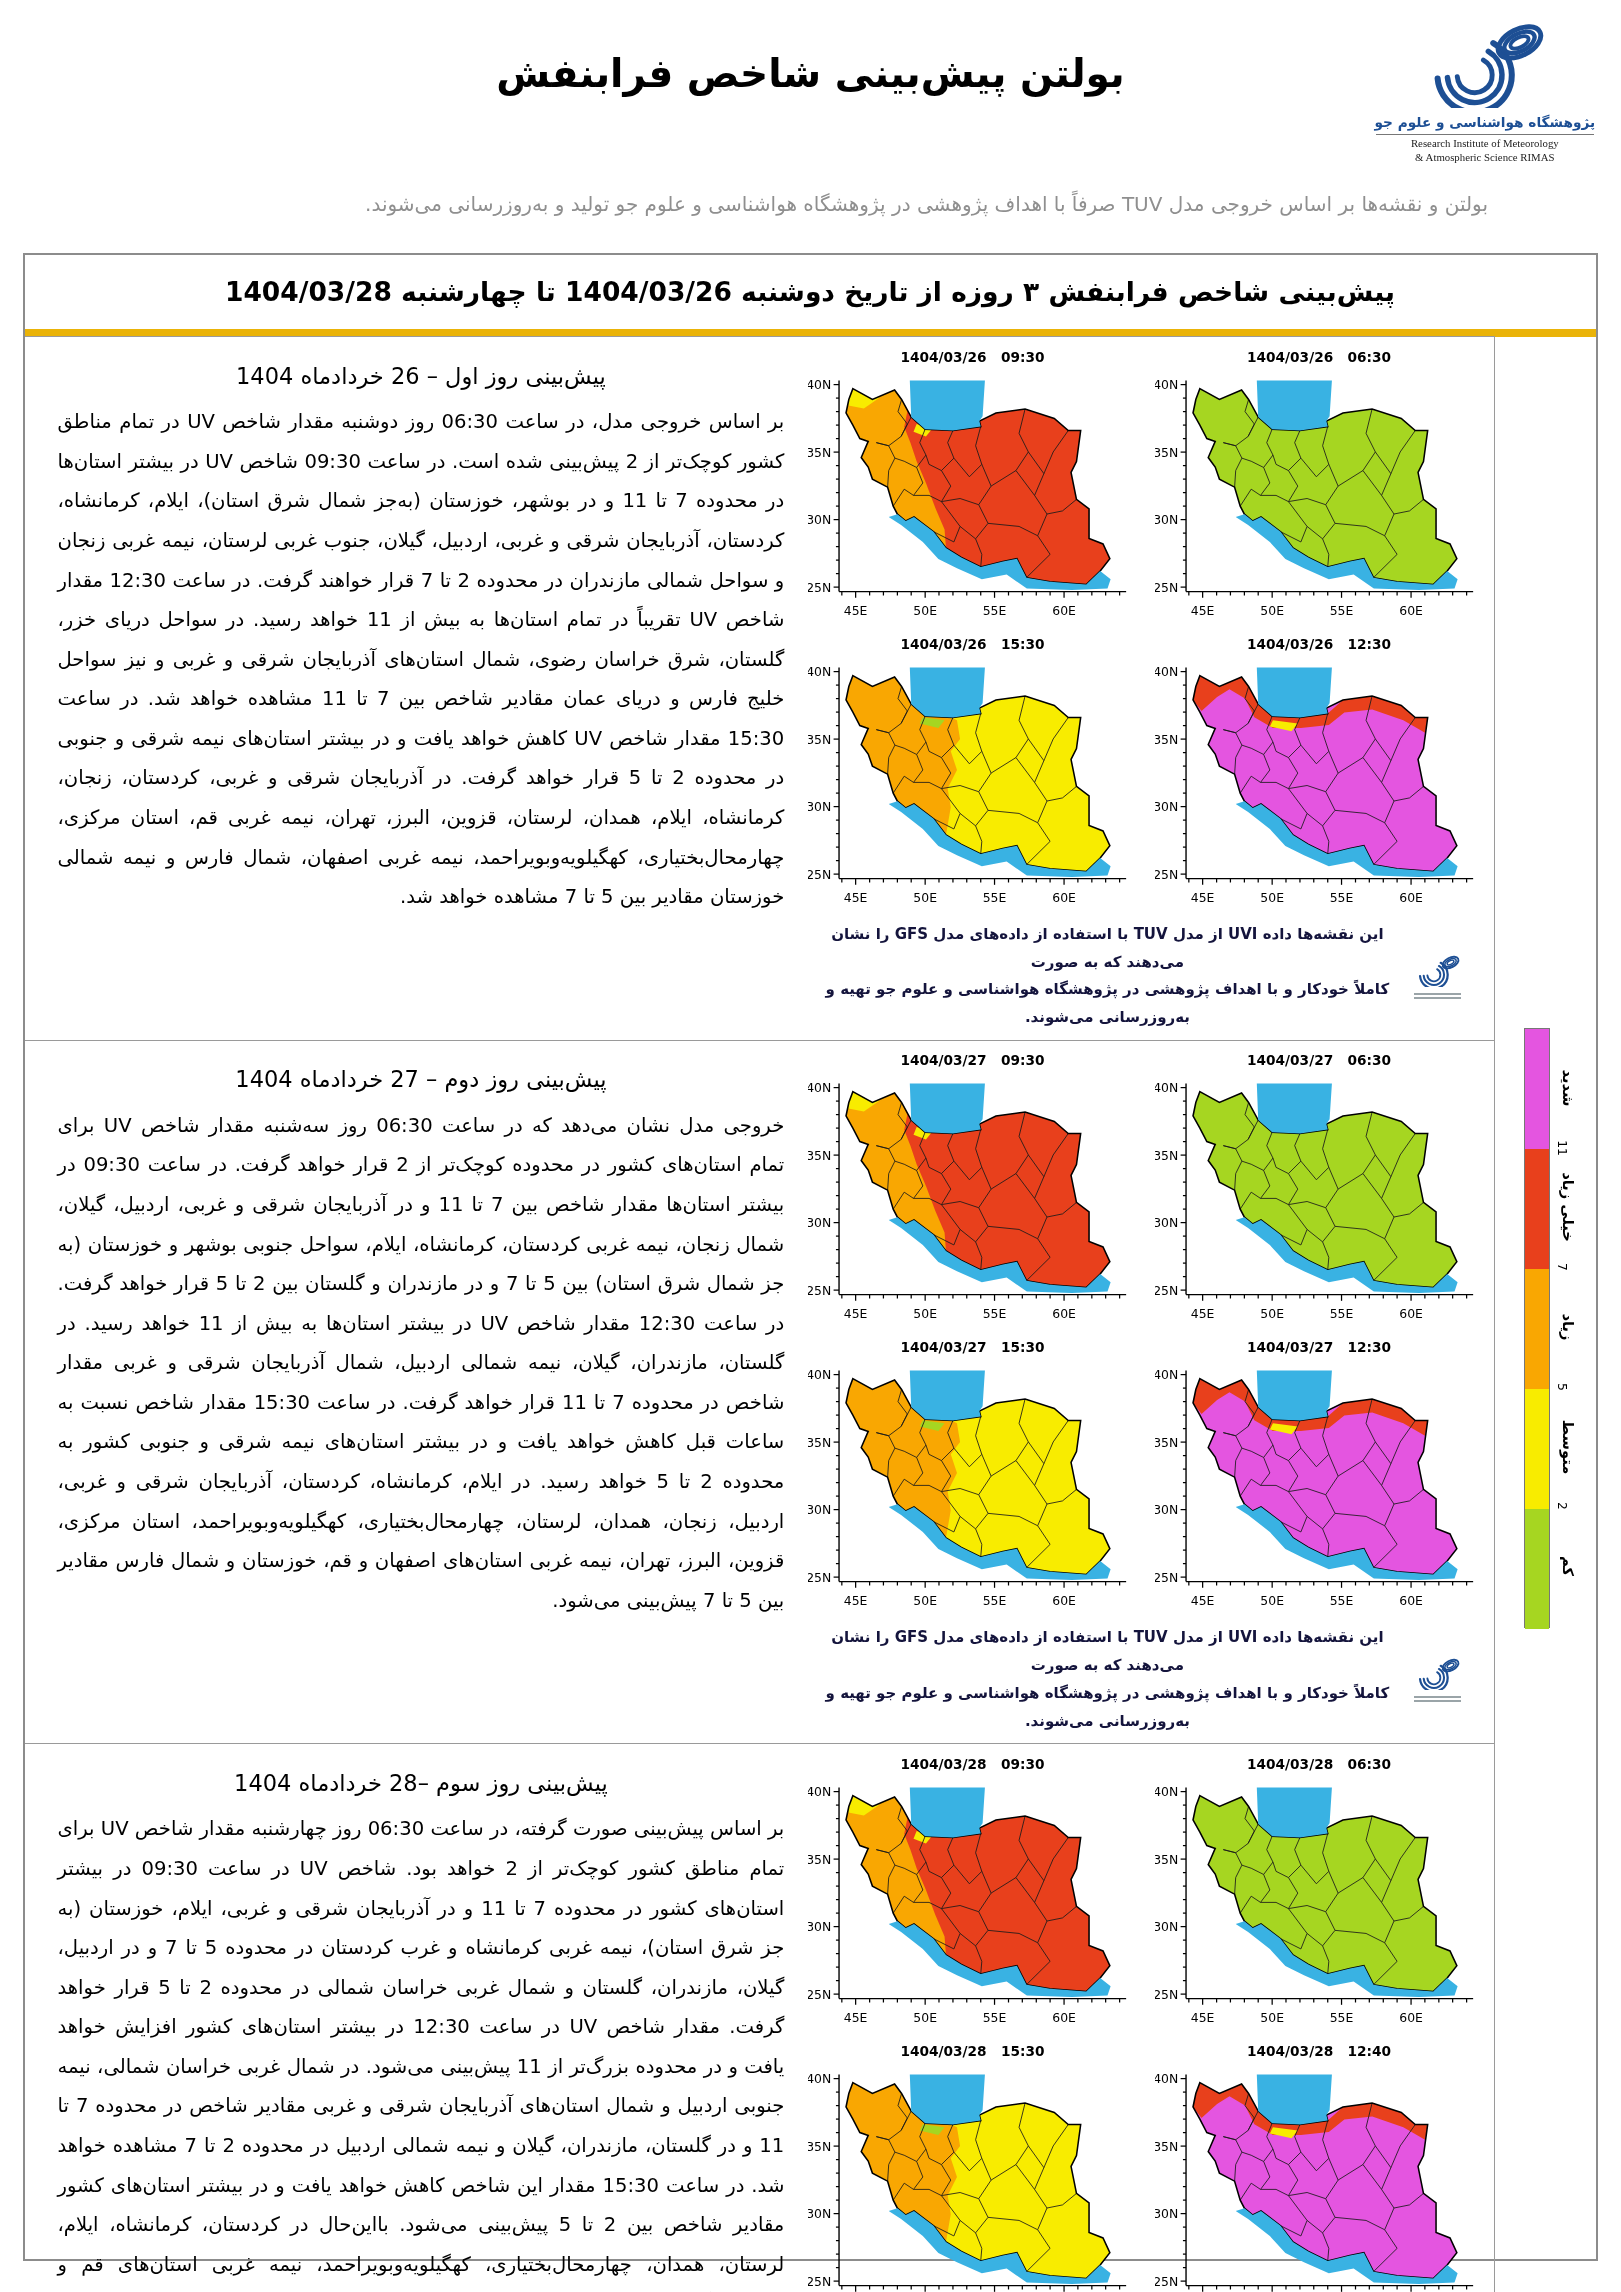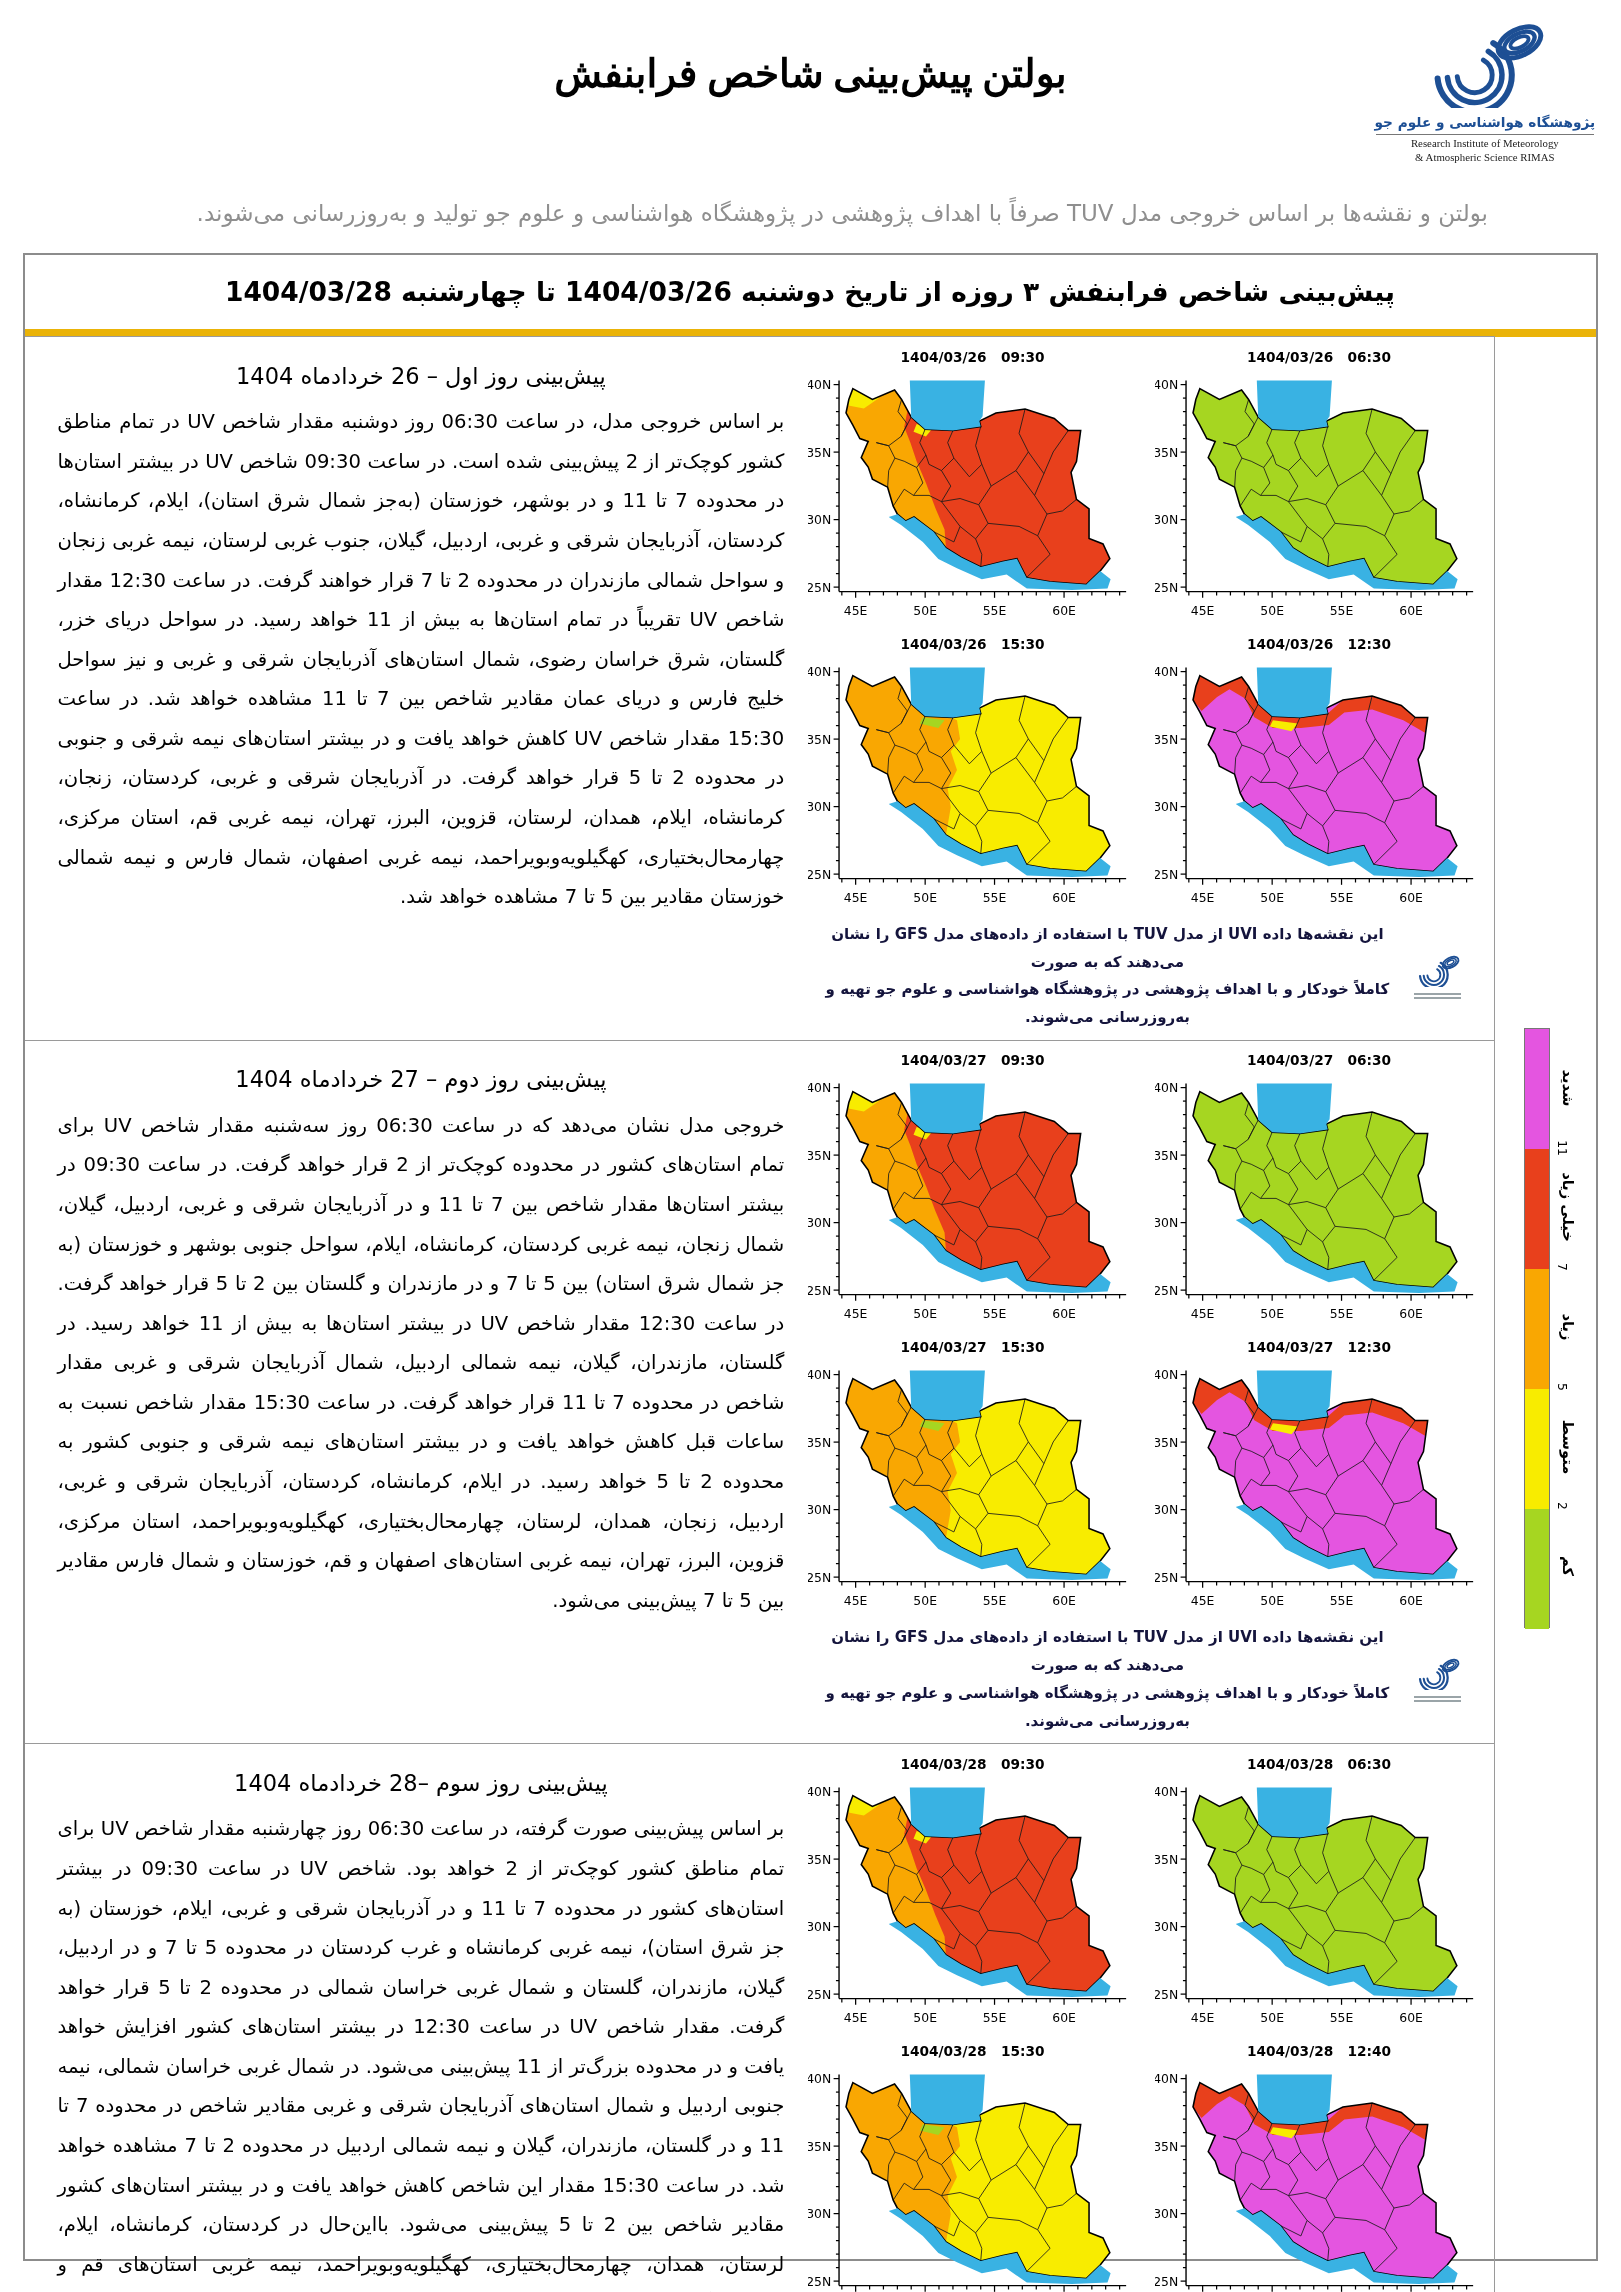--- a/index.html
+++ b/index.html
@@ -5,23 +5,23 @@
   html,body{margin:0;padding:0;background:#ffffff;}
   body{width:1621px;height:2293px;position:relative;font-family:"DejaVu Sans",sans-serif;color:#000;}
   .page{position:absolute;inset:0;overflow:hidden;}
 
   
   .hdr-logo{position:absolute;top:13.7px;right:13.7px;width:245px;text-align:center;}
   .hdr-logo .org-fa{color:#1d4f94;font-weight:bold;font-size:13.7px;direction:rtl;margin-top:2px;}
   .hdr-logo .org-sep{height:1px;background:#777;margin:3.9px 13.7px 2.9px 13.7px;}
   .hdr-logo .org-en{font-size:10.8px;color:#222;line-height:1.25;font-family:"Liberation Serif","DejaVu Serif",serif;}
   .page-title{position:absolute;top:51px;left:0;width:100%;text-align:center;
-    font-size:39px;font-weight:bold;direction:rtl;font-family:Liberation Serif, serif;}
-  .page-subtitle{position:absolute;top:200px;left:0;width:1488px;text-align:right;direction:rtl;
-    font-size:23px;color:#8f8f8f;}
+    font-size:39px;font-weight:bold;direction:rtl;}
+  .page-subtitle{position:absolute;top:192px;left:0;width:1488px;text-align:right;direction:rtl;
+    font-size:20px;color:#8f8f8f;}
 
   
   .bulletin{position:absolute;top:253px;left:22.5px;width:1571px;height:2004px;
     border:2px solid #8c8c8c;background:#fff;}
   .bulletin-title{height:74px;line-height:74px;text-align:center;font-size:26.5px;font-weight:bold;
     direction:rtl;border-bottom:8px solid #eab308;}
 
   .content{position:relative;}
   .sections{width:1470px;}
   .section{border:1px solid #9a9a9a;border-left:none;margin-top:-1px;display:flex;flex-direction:row;}

